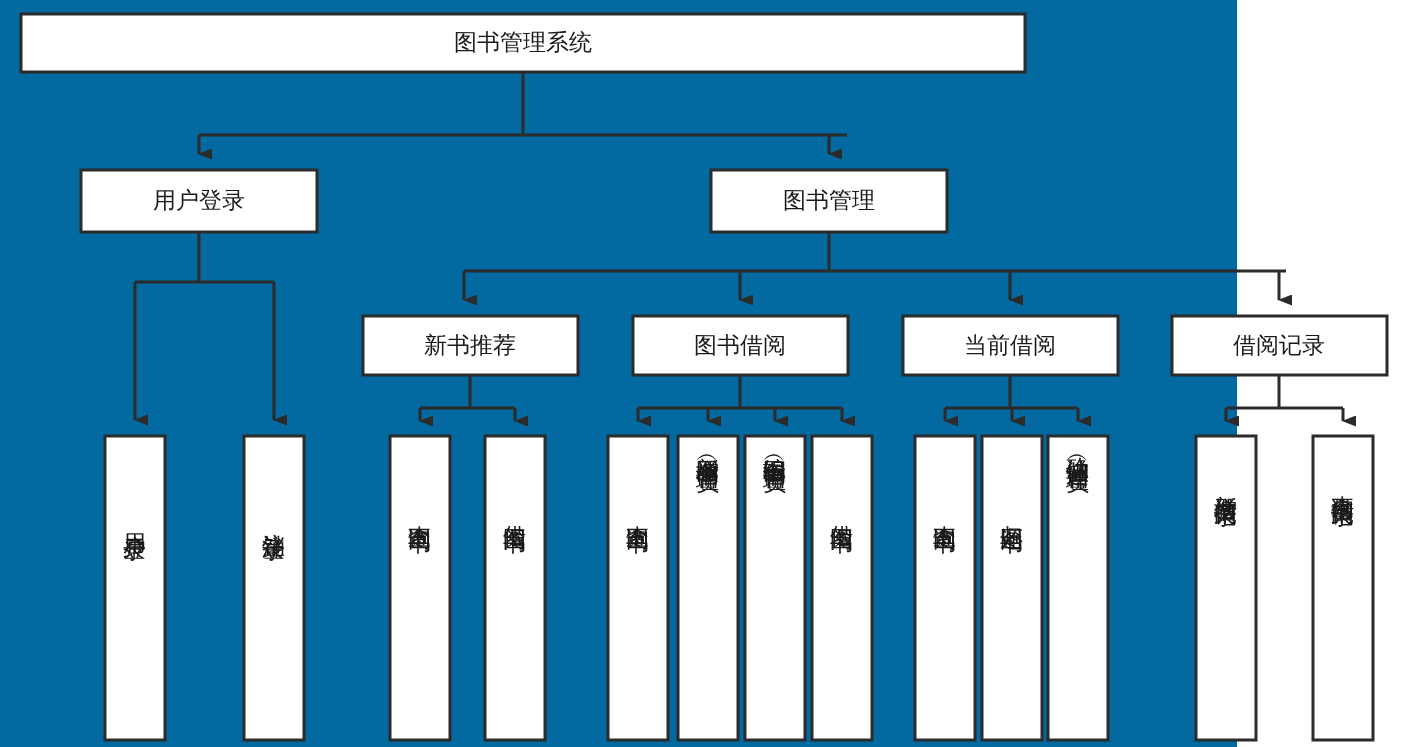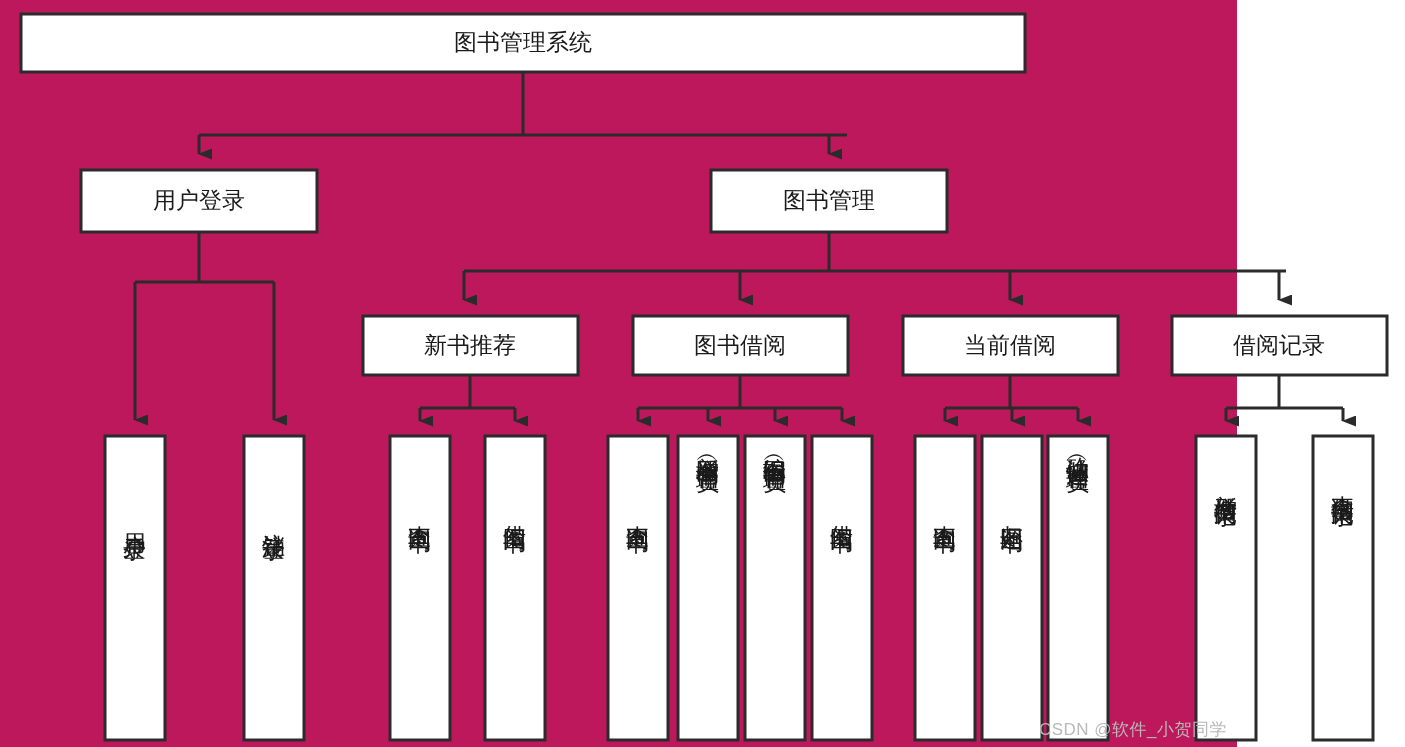--- a/index.html
+++ b/index.html
@@ -1,20 +1,20 @@
 <!DOCTYPE html>
 <html><head>
 <meta charset="utf-8">
 <style>
   html,body{margin:0;padding:0;background:#ffffff;}
   body{
     font-family:"Liberation Sans","DejaVu Sans",sans-serif;
     width:1405px;height:747px;overflow:hidden;
   }
-  #stage{position:relative;width:1237px;height:747px;background:#be185d;}
+  #stage{position:relative;width:1237px;height:747px;background:#0369a1;}
   svg#diagram{position:absolute;left:0;top:0;width:1405px;height:747px;display:block;}
   .node-rect{fill:#ffffff;stroke:#2b2b2b;stroke-width:3;}
   .node-label{
     font-family:"Liberation Sans","DejaVu Sans",sans-serif;
     fill:#1a1a1a;font-size:23px;dominant-baseline:middle;text-anchor:middle;
   }
   .node-label-v{
     font-family:"Liberation Sans","DejaVu Sans",sans-serif;
     fill:#1a1a1a;font-size:23px;text-anchor:middle;
     writing-mode:vertical-rl;letter-spacing:2px;
@@ -193,14 +193,13 @@
         <text class="node-label-v" x="1226" y="483">新增借阅记录</text>
       </g>
 
       <g>
         <rect class="node-rect" x="1313" y="436" width="60" height="304"></rect>
         <text class="node-label-v" x="1343" y="483">查询借阅记录</text>
       </g>
     </g>
   </svg>
 
-  <div class="watermark">CSDN @软件_小贺同学</div>
 </div>
 
 </body></html>

